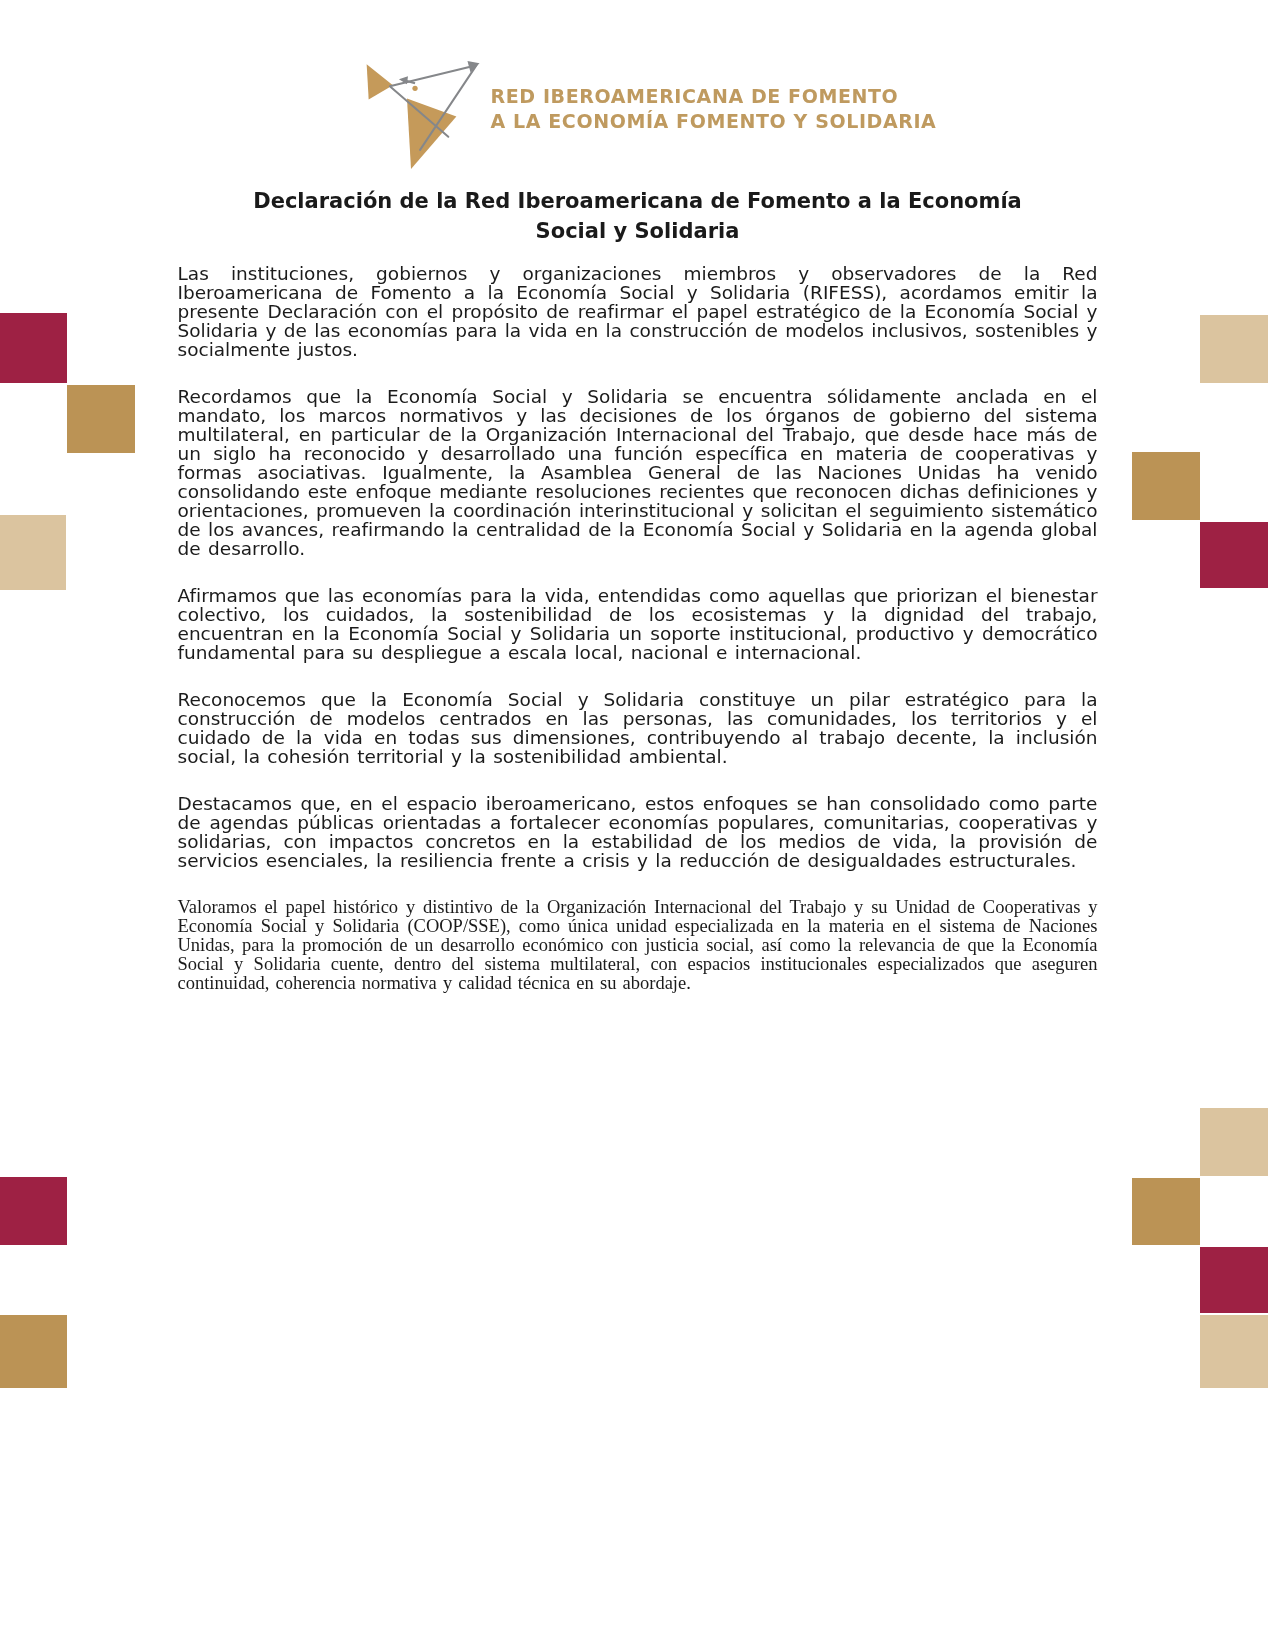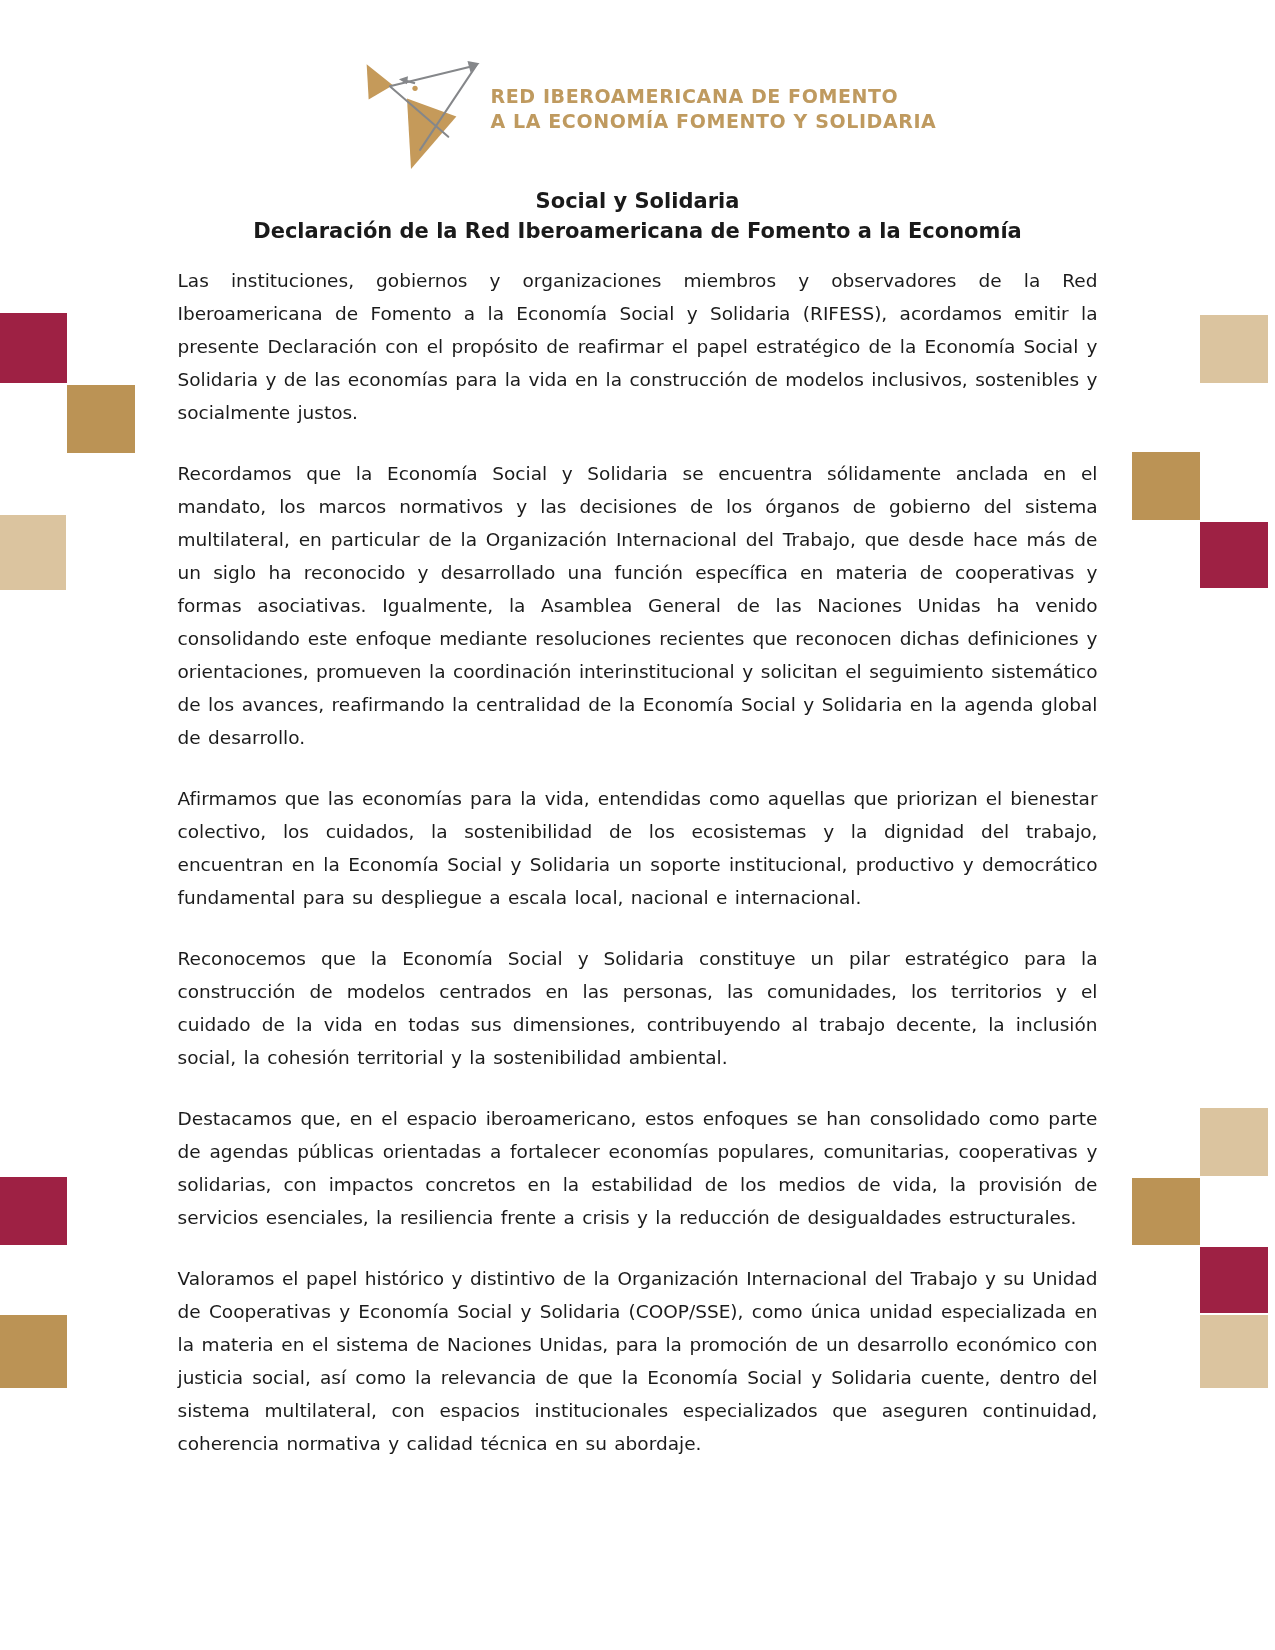--- a/index.html
+++ b/index.html
@@ -41,28 +41,28 @@
     color: #1a1a1a;
   }
   .title-line { display: block; }
 
   
   .content {
     width: 920px;
     margin: 18px auto 0 auto;
     color: #1b1b1b;
     font-size: 18.5px;
-    line-height: 33px;
+    line-height: 19px;
   }
   .content p {
     margin: 0 0 28px 0;
     text-align: justify;
     word-spacing: 1.5px;
   }
-  .content p:last-child { margin-bottom: 4px; }
+  .content p:last-child { margin-bottom: 4px; font-family: Liberation Serif, serif; }
 </style>
 </head>
 <body>
 
 <div class="page">
 
   <div>
       <div class="decor-square" style="left: 0px; top: 313px; width: 67px; height: 70px; background: rgb(158, 33, 68);"></div>
       <div class="decor-square" style="left: 67px; top: 385px; width: 68px; height: 68px; background: rgb(187, 147, 85);"></div>
       <div class="decor-square" style="left: 0px; top: 515px; width: 66px; height: 75px; background: rgb(219, 196, 159);"></div>
@@ -93,22 +93,22 @@
 
       <circle cx="75" cy="42" r="2.6" fill="#c59a5a"></circle>
     </svg>
     <div class="logo-text" style="color: rgb(191, 154, 95);">
       <div>RED IBEROAMERICANA DE FOMENTO</div>
       <div>A LA ECONOMÍA FOMENTO Y SOLIDARIA</div>
     </div>
   </header>
 
   <h1 class="title">
+    <span class="title-line">Declaración de la Red Iberoamericana de Fomento a la Economía</span>
     <span class="title-line">Social y Solidaria</span>
-    <span class="title-line">Declaración de la Red Iberoamericana de Fomento a la Economía</span>
   </h1>
 
   <main class="content">
     <p>Las instituciones, gobiernos y organizaciones miembros y observadores de la Red Iberoamericana de Fomento a la Economía Social y Solidaria (RIFESS), acordamos emitir la presente Declaración con el propósito de reafirmar el papel estratégico de la Economía Social y Solidaria y de las economías para la vida en la construcción de modelos inclusivos, sostenibles y socialmente justos.</p>
     <p>Recordamos que la Economía Social y Solidaria se encuentra sólidamente anclada en el mandato, los marcos normativos y las decisiones de los órganos de gobierno del sistema multilateral, en particular de la Organización Internacional del Trabajo, que desde hace más de un siglo ha reconocido y desarrollado una función específica en materia de cooperativas y formas asociativas. Igualmente, la Asamblea General de las Naciones Unidas ha venido consolidando este enfoque mediante resoluciones recientes que reconocen dichas definiciones y orientaciones, promueven la coordinación interinstitucional y solicitan el seguimiento sistemático de los avances, reafirmando la centralidad de la Economía Social y Solidaria en la agenda global de desarrollo.</p>
     <p>Afirmamos que las economías para la vida, entendidas como aquellas que priorizan el bienestar colectivo, los cuidados, la sostenibilidad de los ecosistemas y la dignidad del trabajo, encuentran en la Economía Social y Solidaria un soporte institucional, productivo y democrático fundamental para su despliegue a escala local, nacional e internacional.</p>
     <p>Reconocemos que la Economía Social y Solidaria constituye un pilar estratégico para la construcción de modelos centrados en las personas, las comunidades, los territorios y el cuidado de la vida en todas sus dimensiones, contribuyendo al trabajo decente, la inclusión social, la cohesión territorial y la sostenibilidad ambiental.</p>
     <p>Destacamos que, en el espacio iberoamericano, estos enfoques se han consolidado como parte de agendas públicas orientadas a fortalecer economías populares, comunitarias, cooperativas y solidarias, con impactos concretos en la estabilidad de los medios de vida, la provisión de servicios esenciales, la resiliencia frente a crisis y la reducción de desigualdades estructurales.</p>
     <p>Valoramos el papel histórico y distintivo de la Organización Internacional del Trabajo y su Unidad de Cooperativas y Economía Social y Solidaria (COOP/SSE), como única unidad especializada en la materia en el sistema de Naciones Unidas, para la promoción de un desarrollo económico con justicia social, así como la relevancia de que la Economía Social y Solidaria cuente, dentro del sistema multilateral, con espacios institucionales especializados que aseguren continuidad, coherencia normativa y calidad técnica en su abordaje.</p>
   </main>

